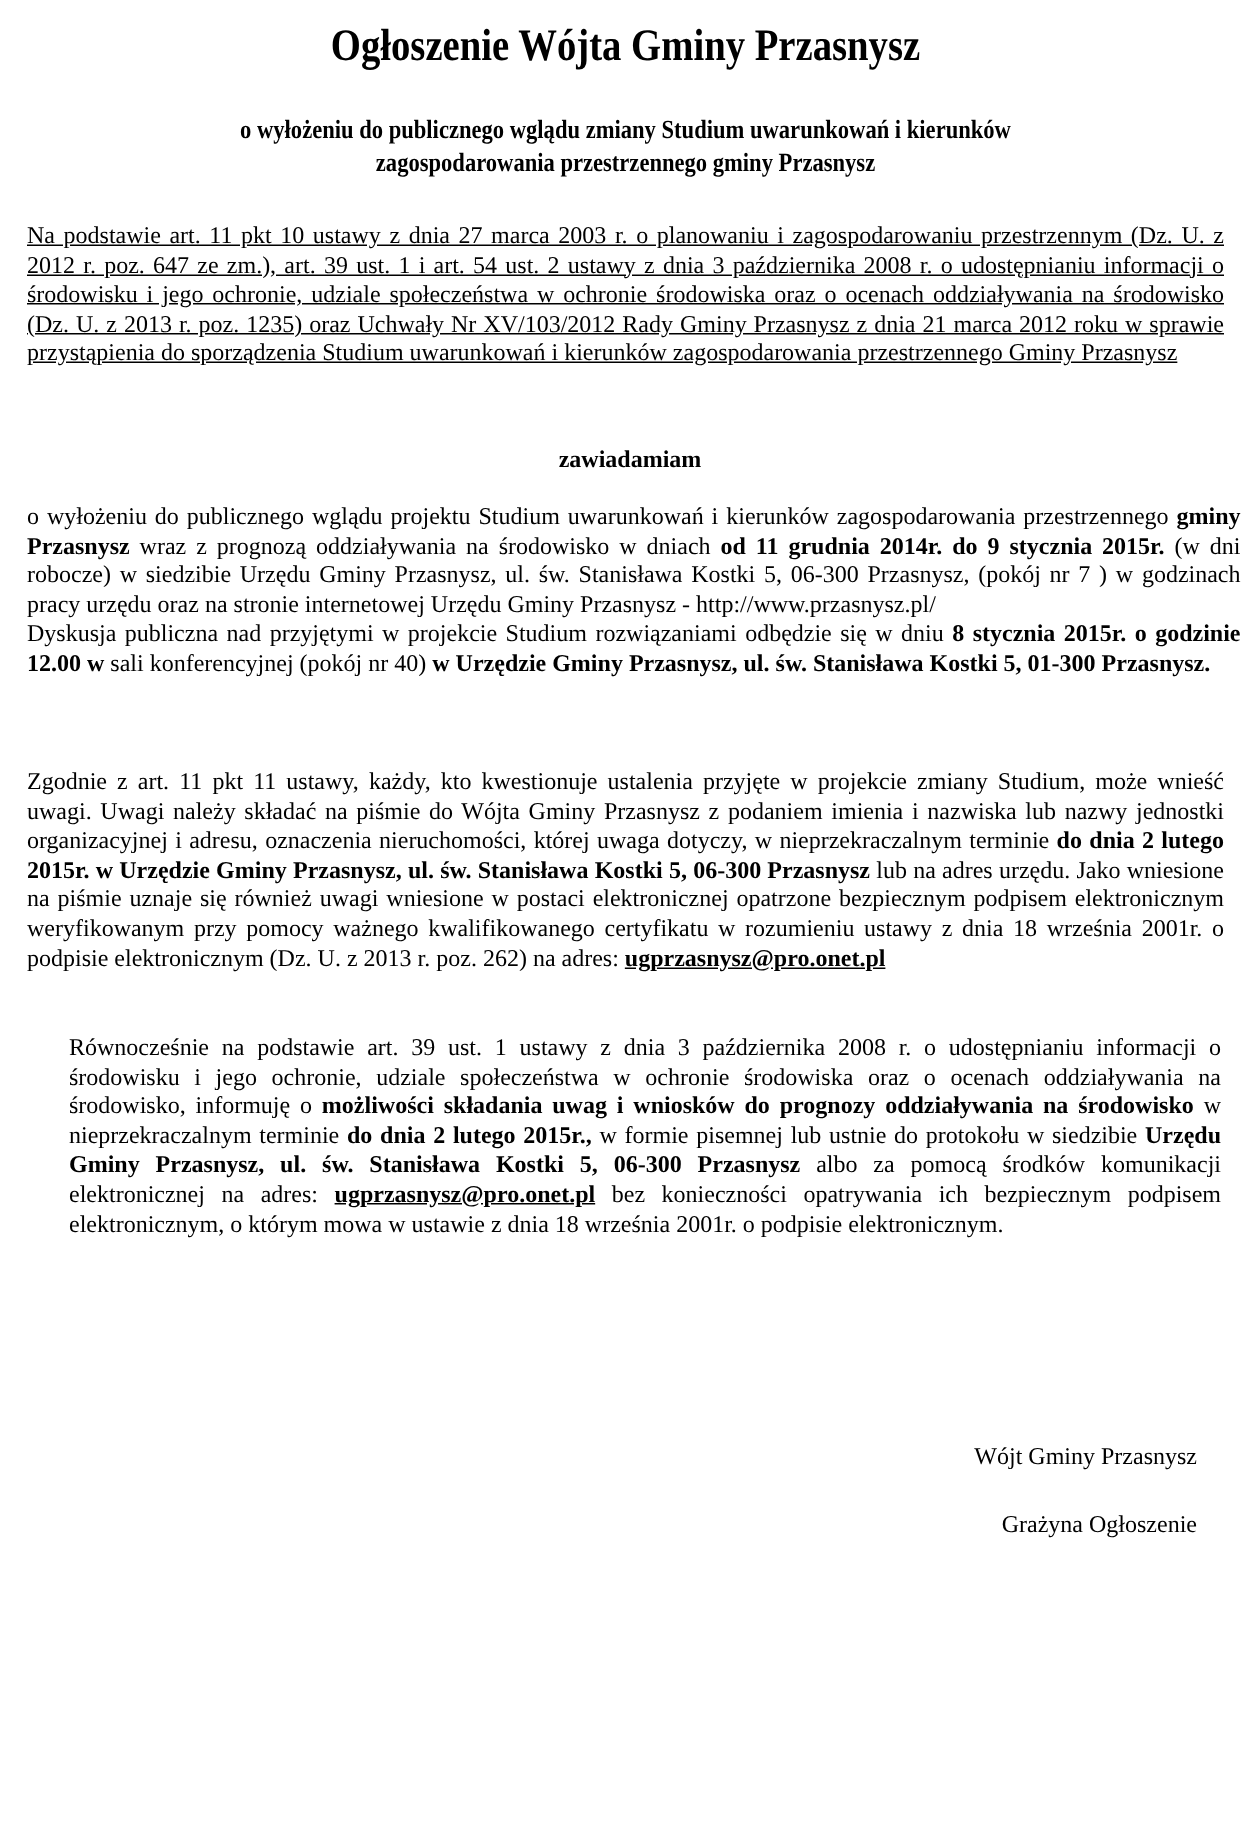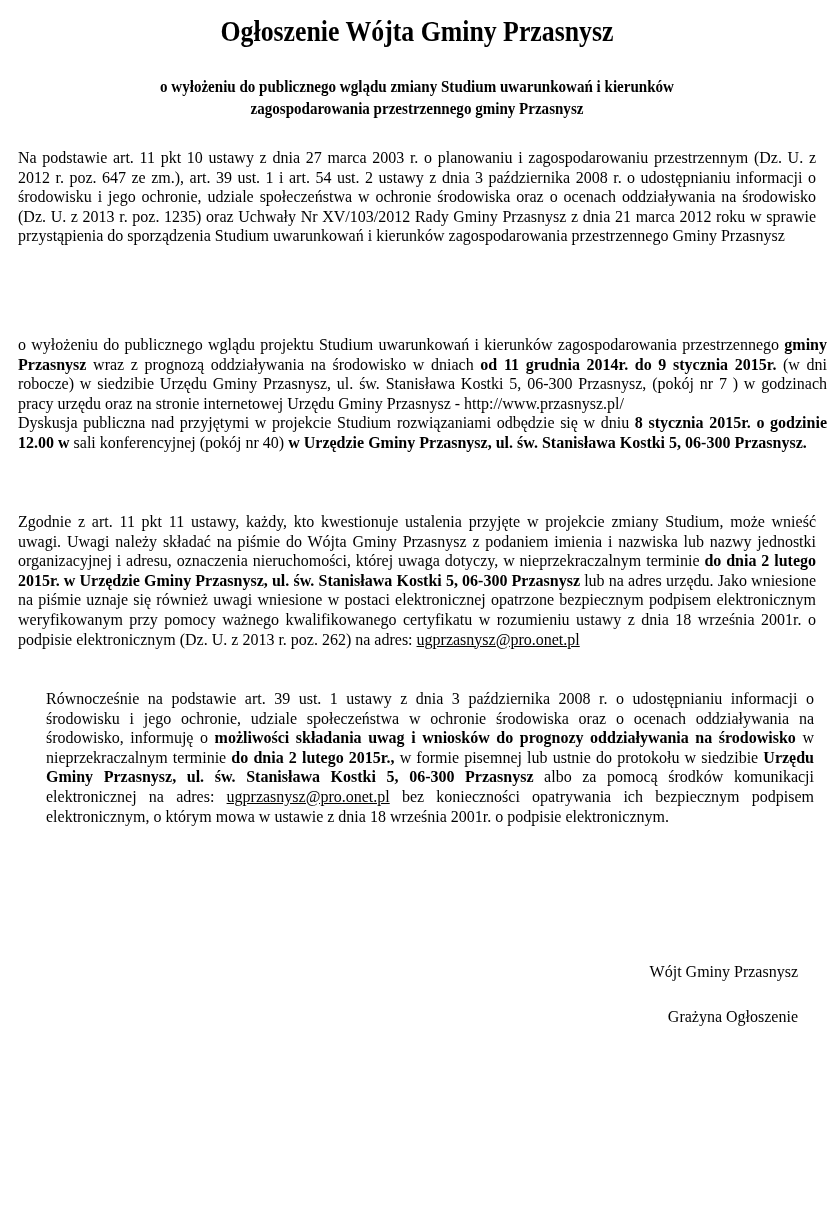--- a/index.html
+++ b/index.html
@@ -41,21 +41,21 @@
       padding-top: 27px;
       transform: scaleX(0.86);
       transform-origin: center;
     }
     .para {
       font-size: 16px;
       line-height: 19.6px;
       text-align: justify;
       margin: 0;
     }
-    .p1 { position: absolute; top: 148px; left: 18px; right: 24px; }
+    .p1 { position: absolute; top: 148px; left: 18px; right: 24px; text-decoration: underline; }
     .heading-center {
       position: absolute;
       top: 297px;
       left: 0; right: 0;
       text-align: center;
       font-weight: bold;
       font-size: 16px;
       line-height: 20px;
       margin: 0;
     }
@@ -69,41 +69,43 @@
       font-size: 16px;
       line-height: 20px;
       margin: 0;
     }
     .sign-1 { top: 962px; }
     .sign-2 { top: 1007px; }
     b { font-weight: bold; }
     a.email {
       color: #000000;
       text-decoration: underline;
+      font-weight: bold;
     }
     .last-line-left { text-align-last: left; }
   </style>
 </head>
 <body>
 
 <div class="page">
 
   <h1 class="title">Ogłoszenie Wójta Gminy Przasnysz</h1>
 
   <h2 class="subtitle">
     <span>o wyłożeniu do publicznego wglądu zmiany Studium uwarunkowań i kierunków</span><br>
     <span>zagospodarowania przestrzennego gminy Przasnysz</span>
   </h2>
 
   <p class="para p1 last-line-left">Na podstawie art. 11 pkt 10 ustawy z dnia 27 marca 2003 r. o planowaniu i zagospodarowaniu przestrzennym (Dz. U. z 2012 r. poz. 647 ze zm.), art. 39 ust. 1 i art. 54 ust. 2 ustawy z dnia 3 października 2008 r. o udostępnianiu informacji o środowisku i jego ochronie, udziale społeczeństwa w ochronie środowiska oraz o ocenach oddziaływania na środowisko (Dz. U. z 2013 r. poz. 1235) oraz Uchwały Nr XV/103/2012 Rady Gminy Przasnysz z dnia 21 marca 2012 roku w sprawie przystąpienia do sporządzenia Studium uwarunkowań i kierunków zagospodarowania przestrzennego Gminy Przasnysz</p>
 
+  <p class="heading-center">zawiadamiam</p>
 
   <p class="para p2">
     <span>o wyłożeniu do publicznego wglądu projektu Studium uwarunkowań i kierunków zagospodarowania przestrzennego </span><b>gminy Przasnysz</b><span> wraz z prognozą oddziaływania na środowisko w dniach </span><b>od 11 grudnia 2014r. do 9 stycznia 2015r.</b><span> (w dni robocze) w siedzibie Urzędu Gminy Przasnysz, ul. św. Stanisława Kostki 5, 06-300 Przasnysz, (pokój nr 7 ) w godzinach pracy urzędu oraz na stronie internetowej Urzędu Gminy Przasnysz - http://www.przasnysz.pl/</span><br>
-    <span>Dyskusja publiczna nad przyjętymi w projekcie Studium rozwiązaniami odbędzie się w dniu </span><b>8 stycznia 2015r. o godzinie 12.00 w</b><span> sali konferencyjnej (pokój nr 40) </span><b>w Urzędzie Gminy Przasnysz, ul. św. Stanisława Kostki 5, 06-300 Przasnysz.</b>
+    <span>Dyskusja publiczna nad przyjętymi w projekcie Studium rozwiązaniami odbędzie się w dniu </span><b>8 stycznia 2015r. o godzinie 12.00 w</b><span> sali konferencyjnej (pokój nr 40) </span><b>w Urzędzie Gminy Przasnysz, ul. św. Stanisława Kostki 5, 01-300 Przasnysz.</b>
   </p>
 
   <p class="para p3 last-line-left">
     <span>Zgodnie z art. 11 pkt 11 ustawy, każdy, kto kwestionuje ustalenia przyjęte w projekcie zmiany Studium, może wnieść uwagi. Uwagi należy składać na piśmie do Wójta Gminy Przasnysz z podaniem imienia i nazwiska lub nazwy jednostki organizacyjnej i adresu, oznaczenia nieruchomości, której uwaga dotyczy, w nieprzekraczalnym terminie </span><b>do dnia 2 lutego 2015r. w Urzędzie Gminy Przasnysz, ul. św. Stanisława Kostki 5, 06-300 Przasnysz</b><span> lub na adres urzędu. Jako wniesione na piśmie uznaje się również uwagi wniesione w postaci elektronicznej opatrzone bezpiecznym podpisem elektronicznym weryfikowanym przy pomocy ważnego kwalifikowanego certyfikatu w rozumieniu ustawy z dnia 18 września 2001r. o podpisie elektronicznym (Dz. U. z 2013 r. poz. 262) na adres: </span><a class="email">ugprzasnysz@pro.onet.pl</a>
   </p>
 
   <p class="para p4 last-line-left">
     <span>Równocześnie na podstawie art. 39 ust. 1 ustawy z dnia 3 października 2008 r. o udostępnianiu informacji o środowisku i jego ochronie, udziale społeczeństwa w ochronie środowiska oraz o ocenach oddziaływania na środowisko, informuję o </span><b>możliwości składania uwag i wniosków do prognozy oddziaływania na środowisko</b><span> w nieprzekraczalnym terminie </span><b>do dnia 2 lutego 2015r.,</b><span> w formie pisemnej lub ustnie do protokołu w siedzibie </span><b>Urzędu Gminy Przasnysz, ul. św. Stanisława Kostki 5, 06-300 Przasnysz</b><span> albo za pomocą środków komunikacji elektronicznej na adres: </span><a class="email">ugprzasnysz@pro.onet.pl</a><span> bez konieczności opatrywania ich bezpiecznym podpisem elektronicznym, o którym mowa w ustawie z dnia 18 września 2001r. o podpisie elektronicznym.</span>
   </p>
 

